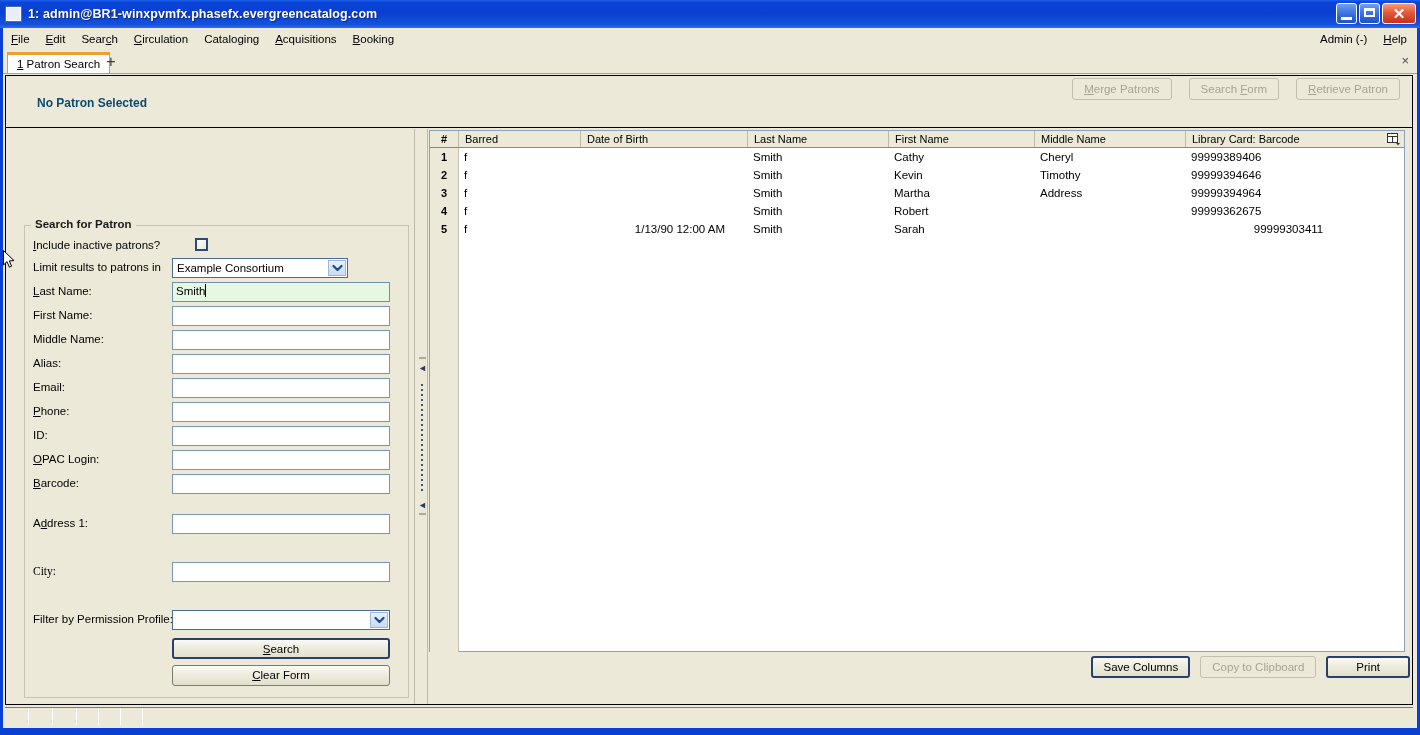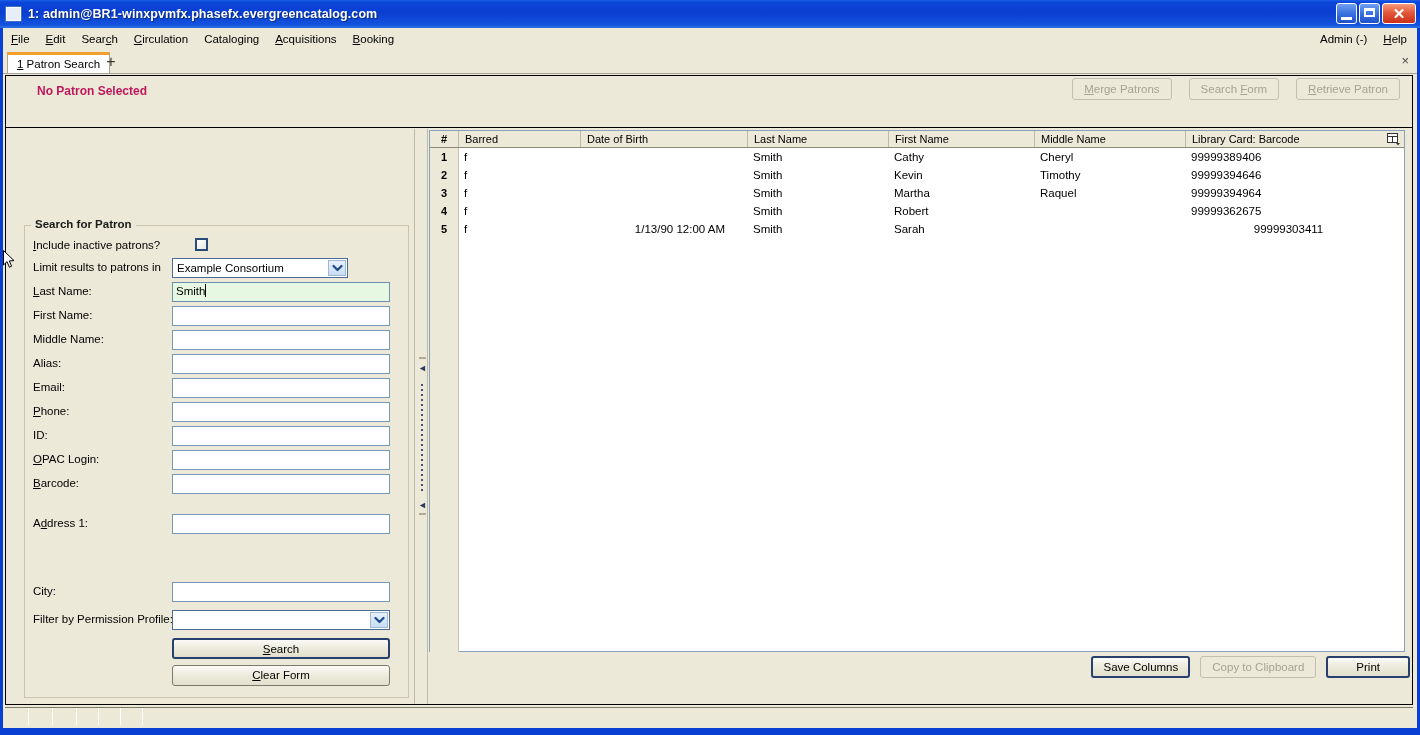--- a/index.html
+++ b/index.html
@@ -190,24 +190,24 @@
     position: absolute;
     left: 0; top: 0;
     width: 1406px;
     height: 52px;
     background: #ece9d8;
     border-bottom: 1px solid #000000;
     box-sizing: border-box;
   }
   .patron-title {
     position: absolute;
-    left: 31px; top: 8px;
+    left: 31px; top: 20px;
     font-size: 12px;
     font-weight: bold;
-    color: #be185d;
+    color: #0c4a6e;
   }
   .patron-actions {
     position: absolute;
     right: 12px; top: 2px;
     display: flex;
     gap: 17px;
   }
   .btn {
     background: linear-gradient(to bottom, #fbfaf6 0%, #eceadb 52%, #e2dfcc 100%);
     border: 1px solid #7b7a6e;
@@ -616,21 +616,21 @@
             <div class="form-label"><u>B</u>arcode:</div>
             <div class="txt"></div>
           </div>
 
           <div class="form-row" style="top:288px;">
             <div class="form-label">A<u>d</u>dress 1:</div>
             <div class="txt"></div>
           </div>
 
 
-          <div class="form-row" style="top:356px;">
+          <div class="form-row" style="top:336px;font-family:Liberation Serif, serif;">
             <div class="form-label">City:</div>
             <div class="txt"></div>
           </div>
 
 
           <div class="form-row" style="top:384px;">
             <div class="form-label">Filter by Permission Profile:</div>
             <div class="sel wide">
               <span></span>
               <span class="sel-arrow">
@@ -697,21 +697,21 @@
               <div class="cell" style="left:604px;width:151px;">Timothy</div>
               <div class="cell" style="left:755px;width:201px;">99999394646</div>
             </div>
 
             <div class="trow" style="top:36px;">
               <div class="rownum">3</div>
               <div class="cell" style="left:28px;width:122px;">f</div>
               <div class="cell num" style="left:150px;width:167px;"></div>
               <div class="cell" style="left:317px;width:141px;">Smith</div>
               <div class="cell" style="left:458px;width:146px;">Martha</div>
-              <div class="cell" style="left:604px;width:151px;">Raquel</div>
+              <div class="cell" style="left:604px;width:151px;">Address</div>
               <div class="cell" style="left:755px;width:201px;">99999394964</div>
             </div>
 
             <div class="trow" style="top:54px;">
               <div class="rownum">4</div>
               <div class="cell" style="left:28px;width:122px;">f</div>
               <div class="cell num" style="left:150px;width:167px;"></div>
               <div class="cell" style="left:317px;width:141px;">Smith</div>
               <div class="cell" style="left:458px;width:146px;">Robert</div>
               <div class="cell" style="left:604px;width:151px;"></div>

